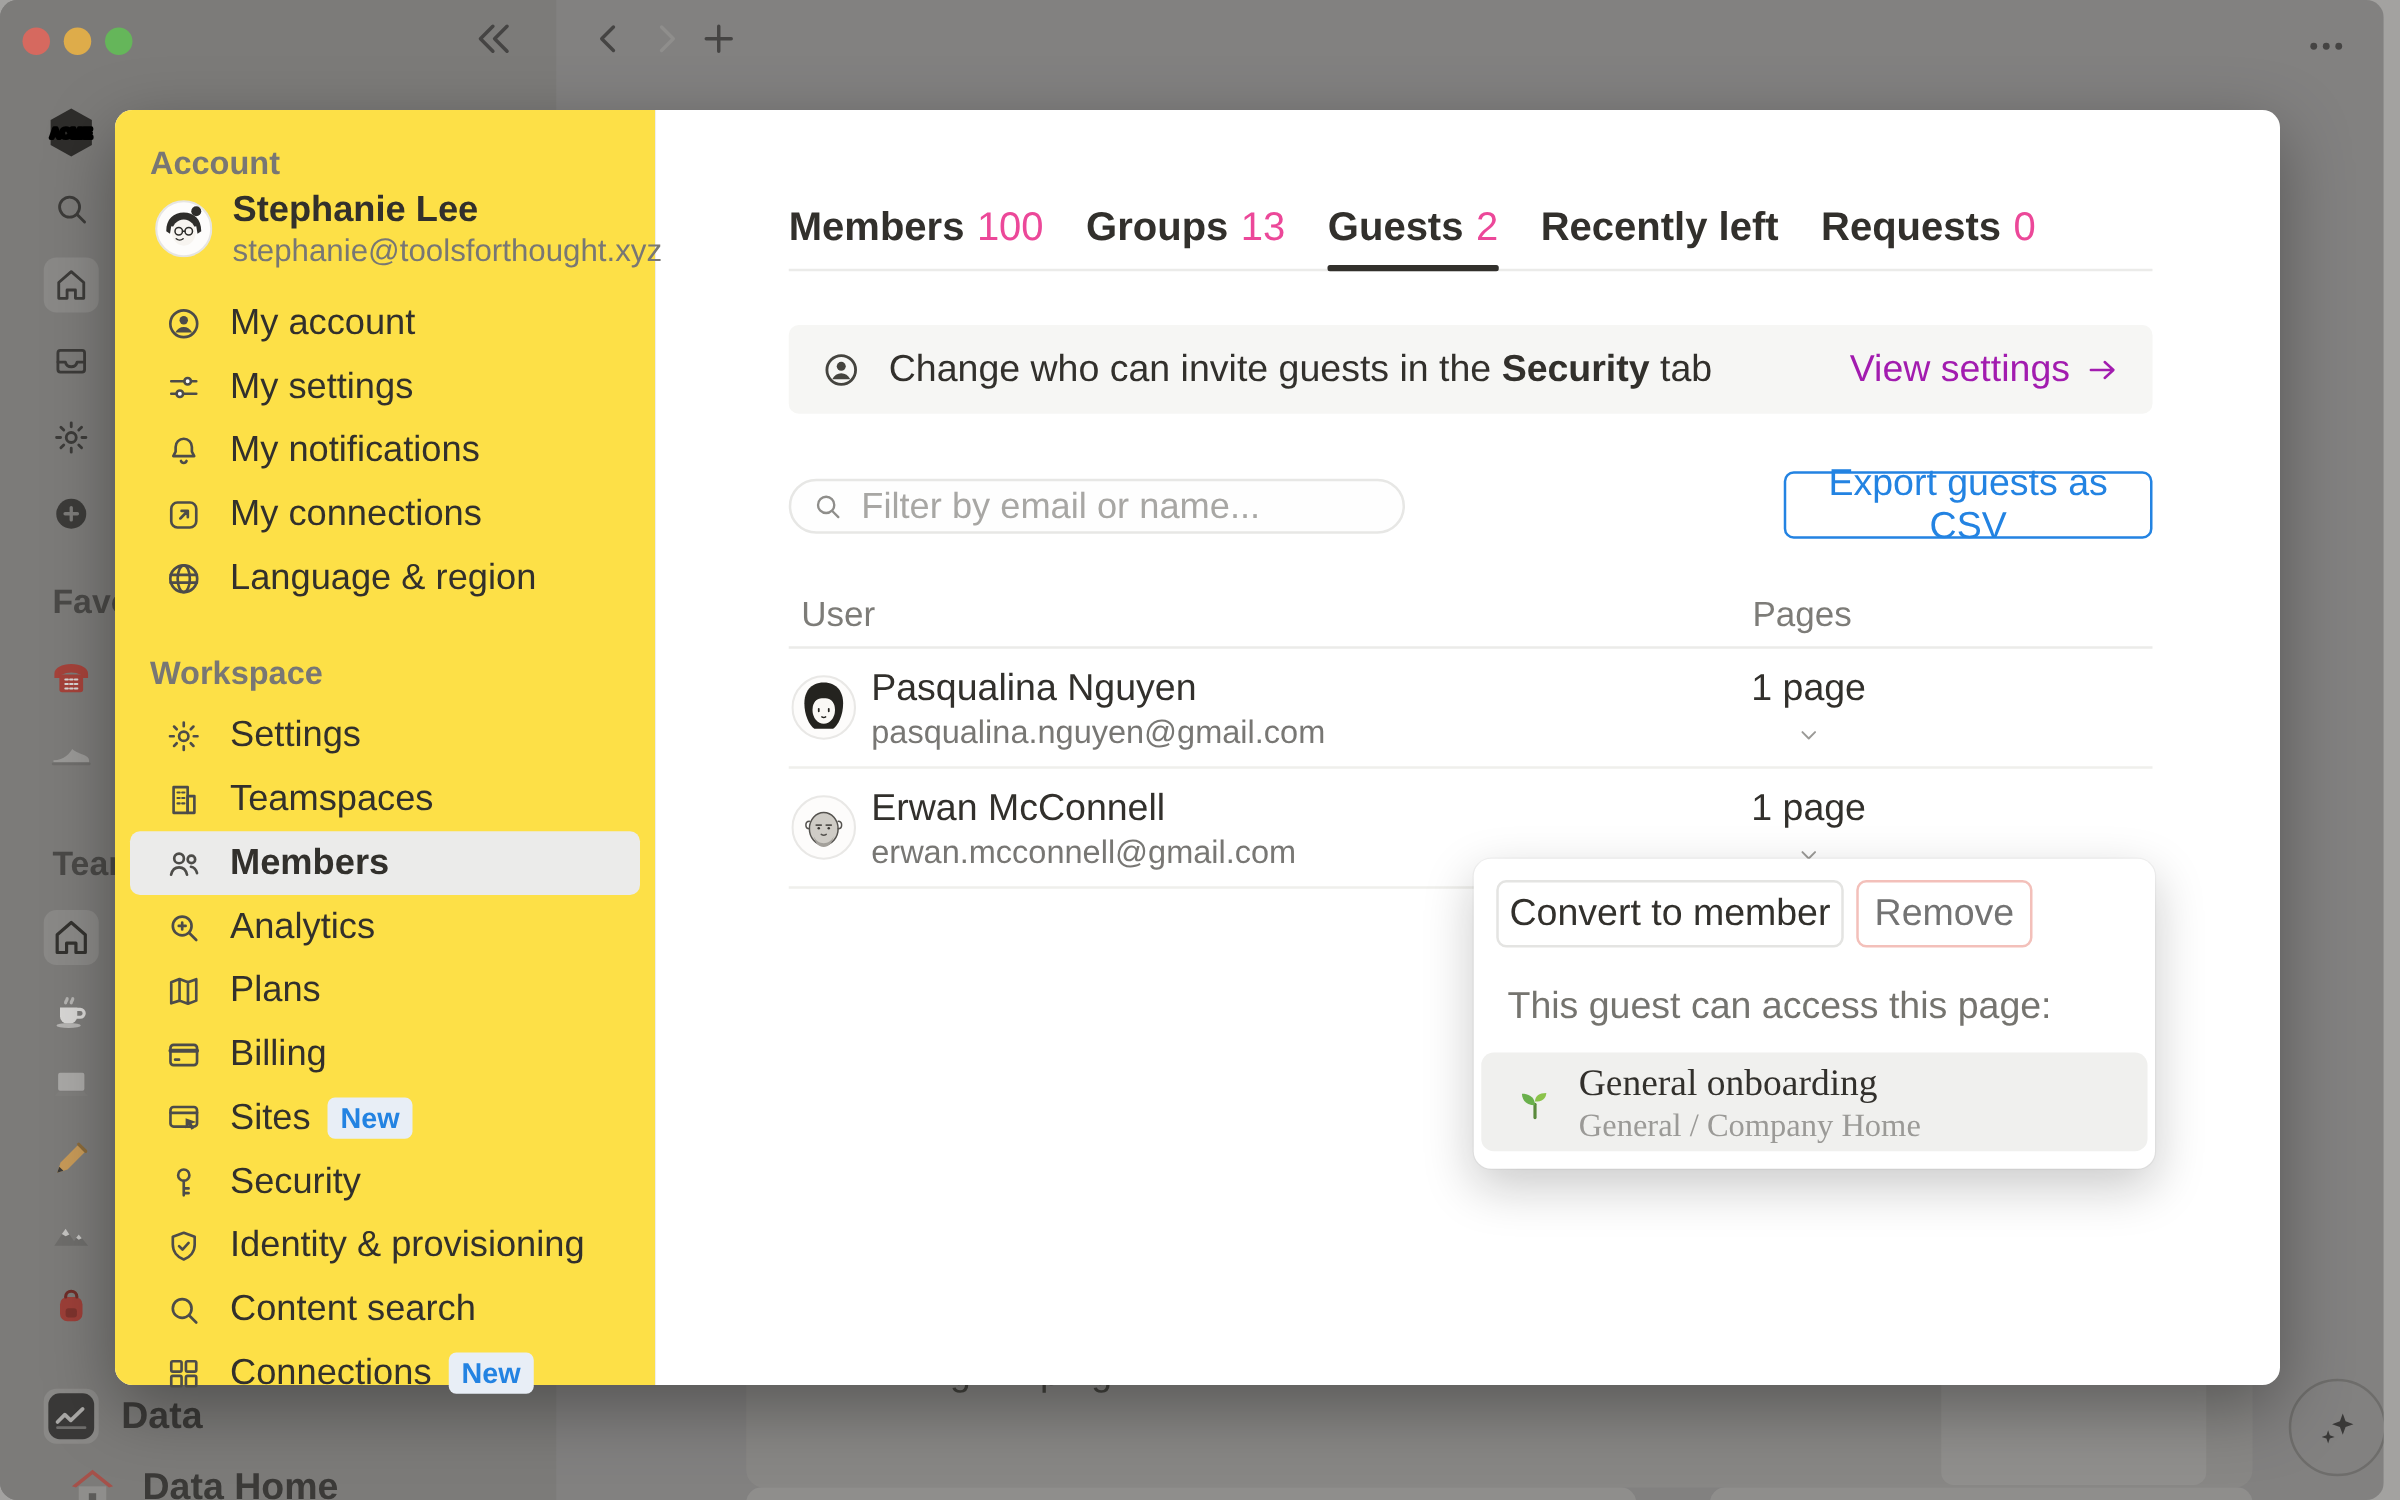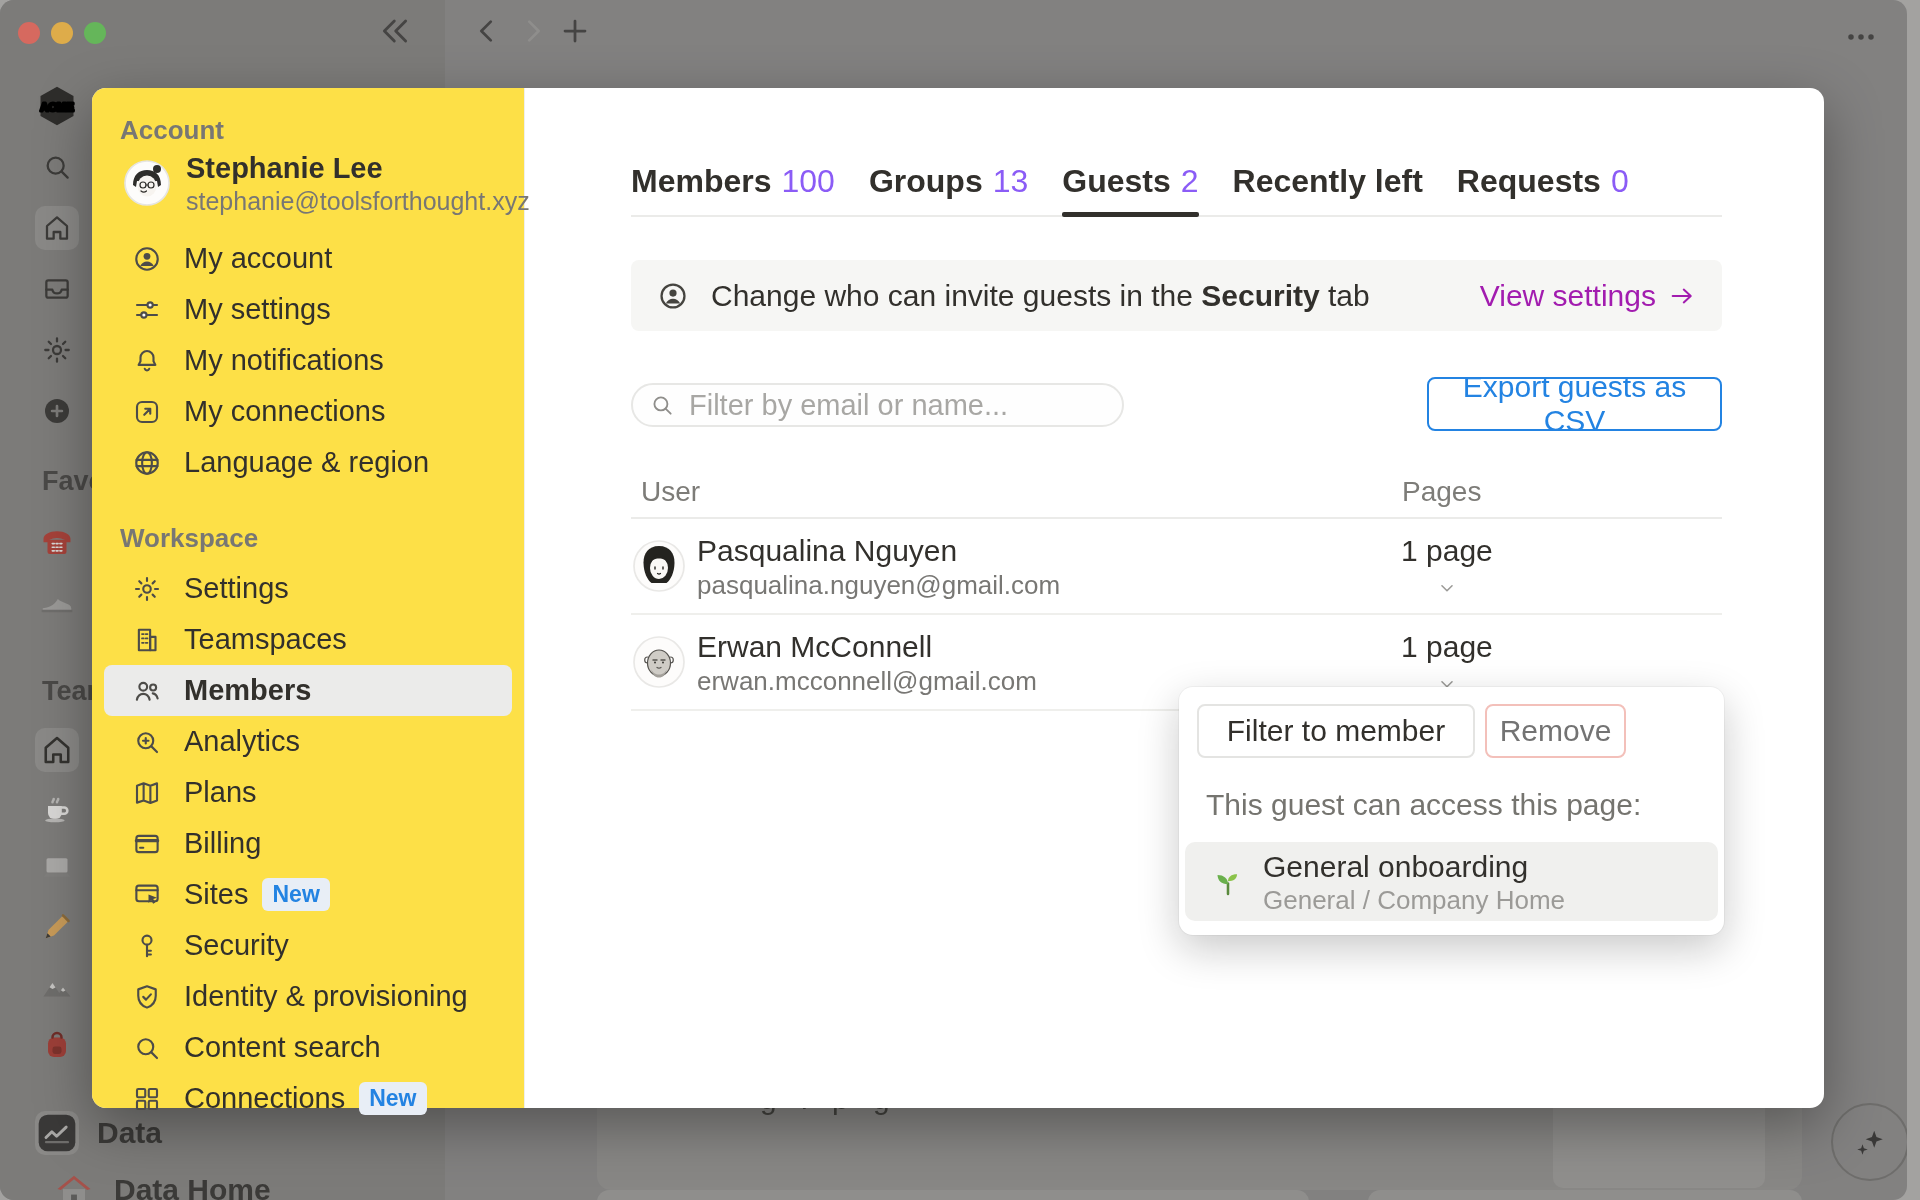--- a/index.html
+++ b/index.html
@@ -41,21 +41,21 @@
   .sb-item{height:51px;display:flex;align-items:center;padding-left:28px;margin:0 12px;border-radius:8px;color:#32302c;}
   .sb-item.selected{background:#ebebea;}
   .sb-ico{width:30px;height:30px;color:#4d4c49;margin-right:22px;flex:none;}
   .sb-label{font-size:29px;}
   .sb-item.selected .sb-label{font-weight:600;}
   .badge{margin-left:14px;font-size:23px;font-weight:600;color:#2383e2;background:#e8eef6;border-radius:6px;padding:3px 10px;}
 
   .dlg-main{position:absolute;left:539px;top:0;width:1091px;height:100%;}
   .tabs{position:absolute;left:0;top:64px;width:100%;height:63px;display:flex;gap:34px;border-bottom:2px solid #ebebe9;}
   .tab{display:flex;align-items:center;gap:10px;font-size:32px;font-weight:600;color:#32302c;position:relative;padding-bottom:4px;}
-  .tab .cnt{font-weight:400;color:#8b5cf6;}
+  .tab .cnt{font-weight:400;color:#ec4899;}
   .tab.active::after{content:"";position:absolute;left:0;right:0;bottom:-2px;height:5px;background:#32302c;border-radius:2px;}
   .banner{position:absolute;left:0;top:172px;width:1091px;height:71px;background:#f6f6f4;border-radius:8px;display:flex;align-items:center;padding:0 26px;box-sizing:border-box;gap:22px;}
   .banner .txt{font-size:30px;color:#32302c;}
   .banner .view{margin-left:auto;display:flex;align-items:center;gap:12px;color:#a21caf;font-size:30px;}
   .filter-wrap{position:absolute;left:0;top:295px;width:493px;height:44px;}
   .filter-wrap input{width:100%;height:100%;box-sizing:border-box;border:2px solid #e7e7e5;border-radius:24px;padding:0 20px 0 56px;font-size:29px;color:#32302c;background:#fefefe;outline:none;font-family:"Liberation Sans",sans-serif;}
   .filter-wrap input::placeholder{color:#a8a7a4;}
   .filter-ico{position:absolute;left:18px;top:9px;color:#8f8e8b;}
   .export-btn{position:absolute;left:796px;top:289px;width:295px;height:54px;border:2px solid #2383e2;border-radius:8px;background:#fff;color:#2383e2;font-size:30px;display:flex;align-items:center;justify-content:center;box-sizing:border-box;}
   .thead{position:absolute;left:0;top:380px;width:1091px;height:49px;border-bottom:2px solid #ebebe9;color:#7d7c78;font-size:28px;}
@@ -69,21 +69,21 @@
   .pages-ctl{position:absolute;left:770px;display:flex;align-items:center;gap:9px;font-size:30px;color:#32302c;cursor:pointer;flex-direction:column;}
   .pages-ctl .chev{color:#9b9a97;}
 
   .popover{position:absolute;left:548px;top:599px;width:545px;height:248px;background:#fff;border-radius:14px;z-index:5;
            box-shadow:0 0 0 1px rgba(15,15,15,.04),0 14px 40px rgba(15,15,15,.22);padding:17px 18px 11px;box-sizing:border-box;}
   .pop-btns{display:flex;gap:10px;}
   .pop-btn{height:54px;border-radius:8px;border:2px solid #e4e4e2;background:#fff;font-size:30px;color:#32302c;display:flex;align-items:center;justify-content:center;box-sizing:border-box;}
   .pop-btn.convert{width:278px;}
   .pop-btn.remove{width:141px;border-color:#f3c0ba;color:#737373;}
   .pop-caption{margin:30px 0 0 9px;font-size:30px;color:#75746f;}
-  .page-row{margin:20px -12px 0 -12px;height:79px;background:#f0f0ee;border-radius:10px;display:flex;align-items:center;padding-left:26px;gap:18px;box-sizing:border-box;}
+  .page-row{margin:20px -12px 0 -12px;height:79px;background:#f0f0ee;border-radius:10px;display:flex;align-items:center;padding-left:26px;gap:18px;box-sizing:border-box;font-family:Liberation Serif, serif;}
   .page-ico{width:34px;height:34px;flex:none;}
   .page-title{font-size:30px;color:#32302c;line-height:37px;}
   .page-crumb{font-size:26px;color:#9b9a97;line-height:31px;}
 </style>
 </head>
 <body>
 
 <div id="canvas">
   <div class="window">
 
@@ -575,21 +575,21 @@
                   <svg width="22" height="22" viewBox="0 0 24 24" fill="none" stroke="currentColor" stroke-width="1.7" stroke-linecap="round" stroke-linejoin="round">
                     <path d="M6.5 9.5l5.5 5.5 5.5-5.5"></path>
                   </svg>
                 </span>
               </div>
             </div>
           </div>
 
         <div class="popover">
           <div class="pop-btns">
-            <button class="pop-btn convert">Filter to member</button>
+            <button class="pop-btn convert">Convert to member</button>
             <button class="pop-btn remove">Remove</button>
           </div>
           <div class="pop-caption">This guest can access this page:</div>
           <div class="page-row">
             <span class="page-ico">
                 <svg width="100%" height="100%" viewBox="0 0 24 24" fill="none" stroke="currentColor" stroke-width="1.7" stroke-linecap="round" stroke-linejoin="round">
                   <path d="M12 20.5v-7.5" stroke="#5a8a3c" stroke-width="1.8"></path>
                   <path d="M12 13.5C7.3 13.5 4.8 11 4.6 7c4.4 0 7.4 2.4 7.4 6.5z" fill="#6ab04c" stroke="none"></path>
                   <path d="M12 11.5c0-3 2.2-4.9 6.4-4.9-.2 3.3-2.4 4.9-6.4 4.9z" fill="#8bc34a" stroke="none"></path>
                 </svg>

